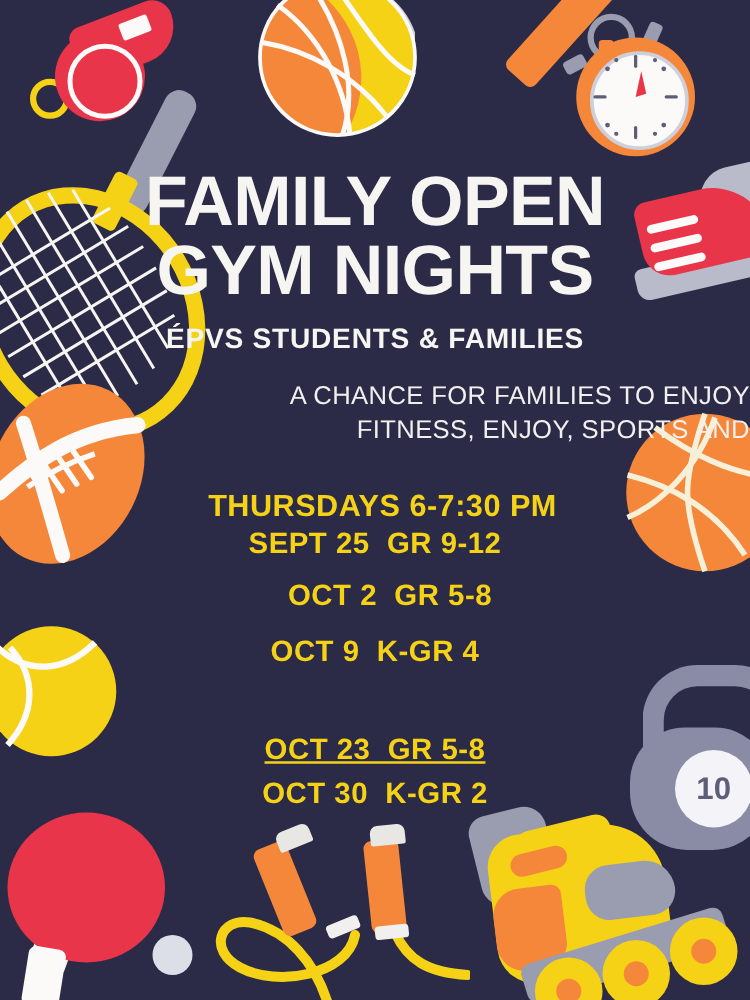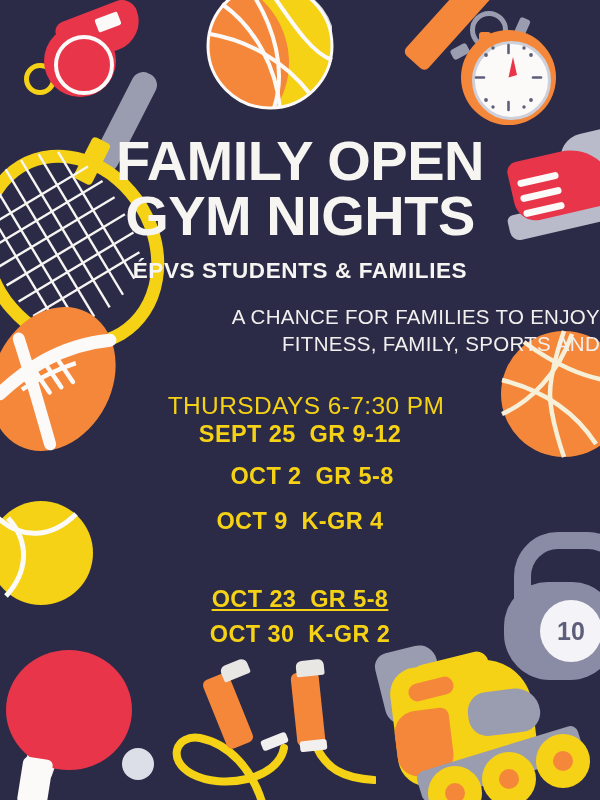--- a/index.html
+++ b/index.html
@@ -52,21 +52,21 @@
     font-weight: normal;
     line-height: 1.32em;
     letter-spacing: 0.3px;
   }
   #blurb .ln { display: block; text-align: right; }
   #when {
     position: absolute;
     left: 0; right: 0; top: 392px;
     color: #f5d216;
     font-size: 24.5px;
-    font-weight: normal;
+    font-weight: bold;
     letter-spacing: 0.4px;
     padding-left: 12px;
   }
   .sched-row {
     position: absolute;
     left: 0; right: 0;
     color: #f5d216;
     font-size: 23.5px;
     font-weight: bold;
     letter-spacing: 0.4px;
@@ -531,21 +531,21 @@
 
     <div id="title">
       <span class="ln">FAMILY OPEN</span>
       <span class="ln">GYM NIGHTS</span>
     </div>
 
     <div id="subtitle">ÉPVS STUDENTS &amp; FAMILIES</div>
 
     <div id="blurb">
       <span class="ln">A CHANCE FOR FAMILIES TO ENJOY</span>
-      <span class="ln">FITNESS, FAMILY, SPORTS AND</span>
+      <span class="ln">FITNESS, ENJOY, SPORTS AND</span>
     </div>
 
     <div id="when">THURSDAYS 6-7:30 PM</div>
 
     <div class="sched-row r0">SEPT 25  GR 9-12</div>
     <div class="sched-row r1">OCT 2  GR 5-8</div>
     <div class="sched-row r2">OCT 9  K-GR 4</div>
     <div class="sched-row r4">OCT 23  GR 5-8</div>
     <div class="sched-row r5">OCT 30  K-GR 2</div>
 

